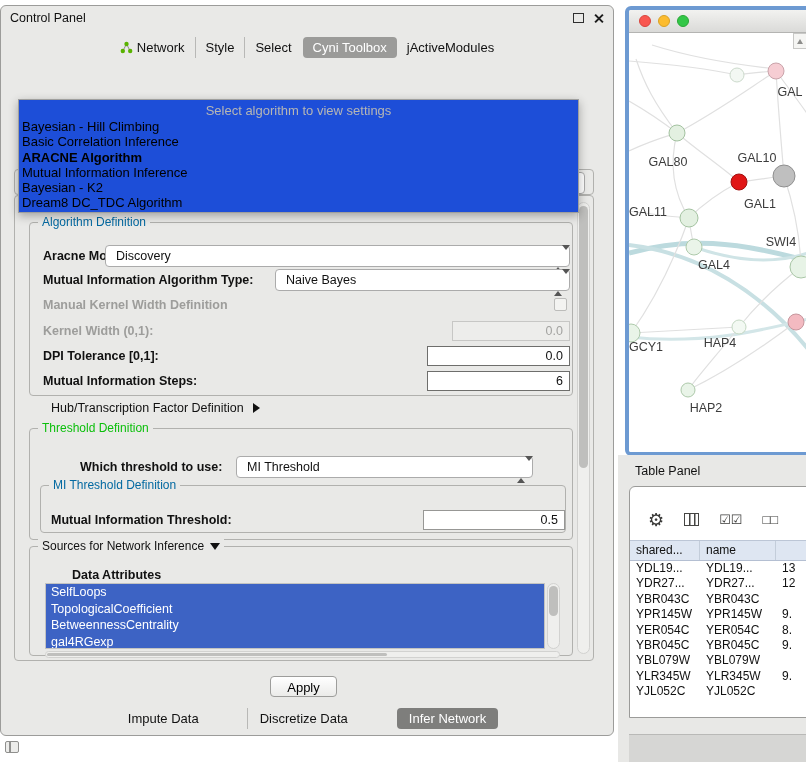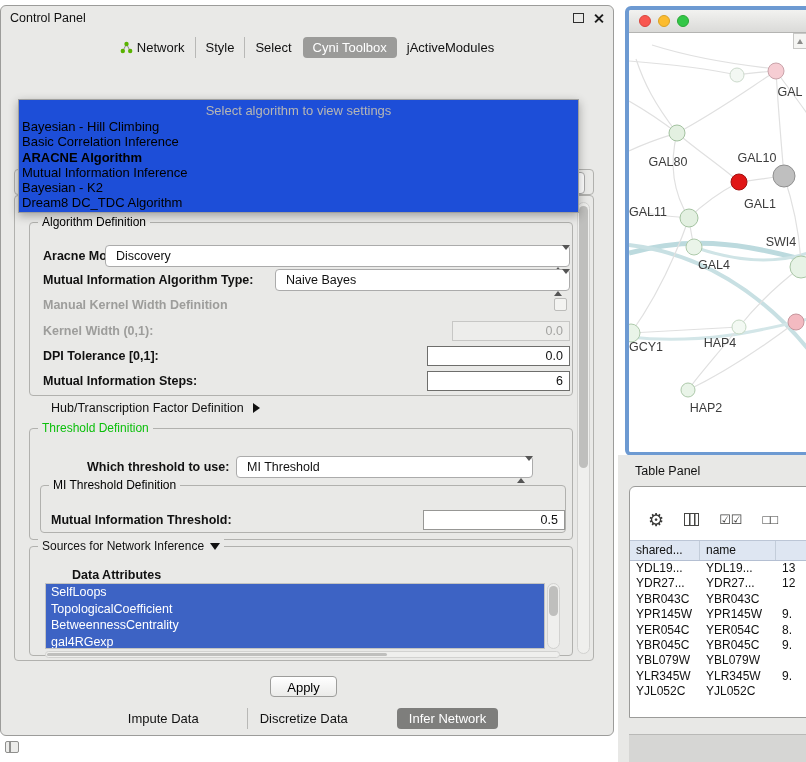--- a/index.html
+++ b/index.html
@@ -38,21 +38,21 @@
   .algo-item { font-size:13px; line-height:15.3px; padding-left:3px; color:#000; cursor:pointer; white-space:nowrap; }
   .algo-item.bold { font-weight:bold; }
 
   
   .algo-groupbox { position:absolute; left:13px; top:163px; width:580px; height:26px; border:1px solid #b1b1ae; border-radius:4px; box-sizing:border-box; }
   .algo-groupbox .combo-sliver { position:absolute; left:8px; right:8px; top:2px; height:20px; background:#fff; border:1px solid #ababab; border-radius:4px; }
 
   
   .group { position:absolute; border:1px solid #b1b1ae; border-radius:4px; box-sizing:border-box; }
   .gtitle { position:absolute; top:-8px; left:8px; background:#e9e9e7; padding:0 4px; font-size:12px; line-height:15px; white-space:nowrap; }
-  .gtitle.blue { color:#000000; }
+  .gtitle.blue { color:#0369a1; }
   .gtitle.green { color:#0bbf0b; }
 
   .flabel { position:absolute; font-size:12.5px; font-weight:bold; color:#111; height:16px; line-height:16px; white-space:nowrap; }
   .flabel.disabled { color:#9d9d9b; }
 
   .combo { position:absolute; height:22px; background:#fff; border:1px solid #ababab; border-radius:4px; box-sizing:border-box; cursor:pointer; }
   .combo .cvalue { display:block; font-size:12.5px; line-height:20px; padding-left:10px; }
   .stepper { position:absolute; right:6px; top:4px; width:9px; }
   .tri-up { width:0; height:0; border-left:4px solid transparent; border-right:4px solid transparent; border-bottom:5px solid #555; margin-bottom:3px; }
   .tri-down { width:0; height:0; border-left:4px solid transparent; border-right:4px solid transparent; border-top:5px solid #555; }
@@ -212,21 +212,21 @@
       </div>
 
       <div class="hub-row" style="left:27px; top:205px;">
         <span>Hub/Transcription Factor Definition</span>
         <span class="tri-right"></span>
       </div>
 
       <div class="group" style="left:14px; top:232px; width:544px; height:112px;">
         <span class="gtitle green">Threshold Definition</span>
 
-        <span class="flabel" style="left:57px; top:30px;">Which threshold to use:</span>
+        <span class="flabel" style="left:50px; top:30px;">Which threshold to use:</span>
         <div class="combo" style="left:206px; top:27px; width:297px;">
           <span class="cvalue">MI Threshold</span>
           <span class="stepper"><span class="tri-up"></span><span class="tri-down"></span></span>
         </div>
 
         <div class="group" style="left:10px; top:56px; width:526px; height:48px;">
           <span class="gtitle blue">MI Threshold Definition</span>
           <span class="flabel" style="left:10px; top:26px;">Mutual Information Threshold:</span>
           <div class="field soft" style="left:382px; top:24px; width:142px;">0.5</div>
         </div>

